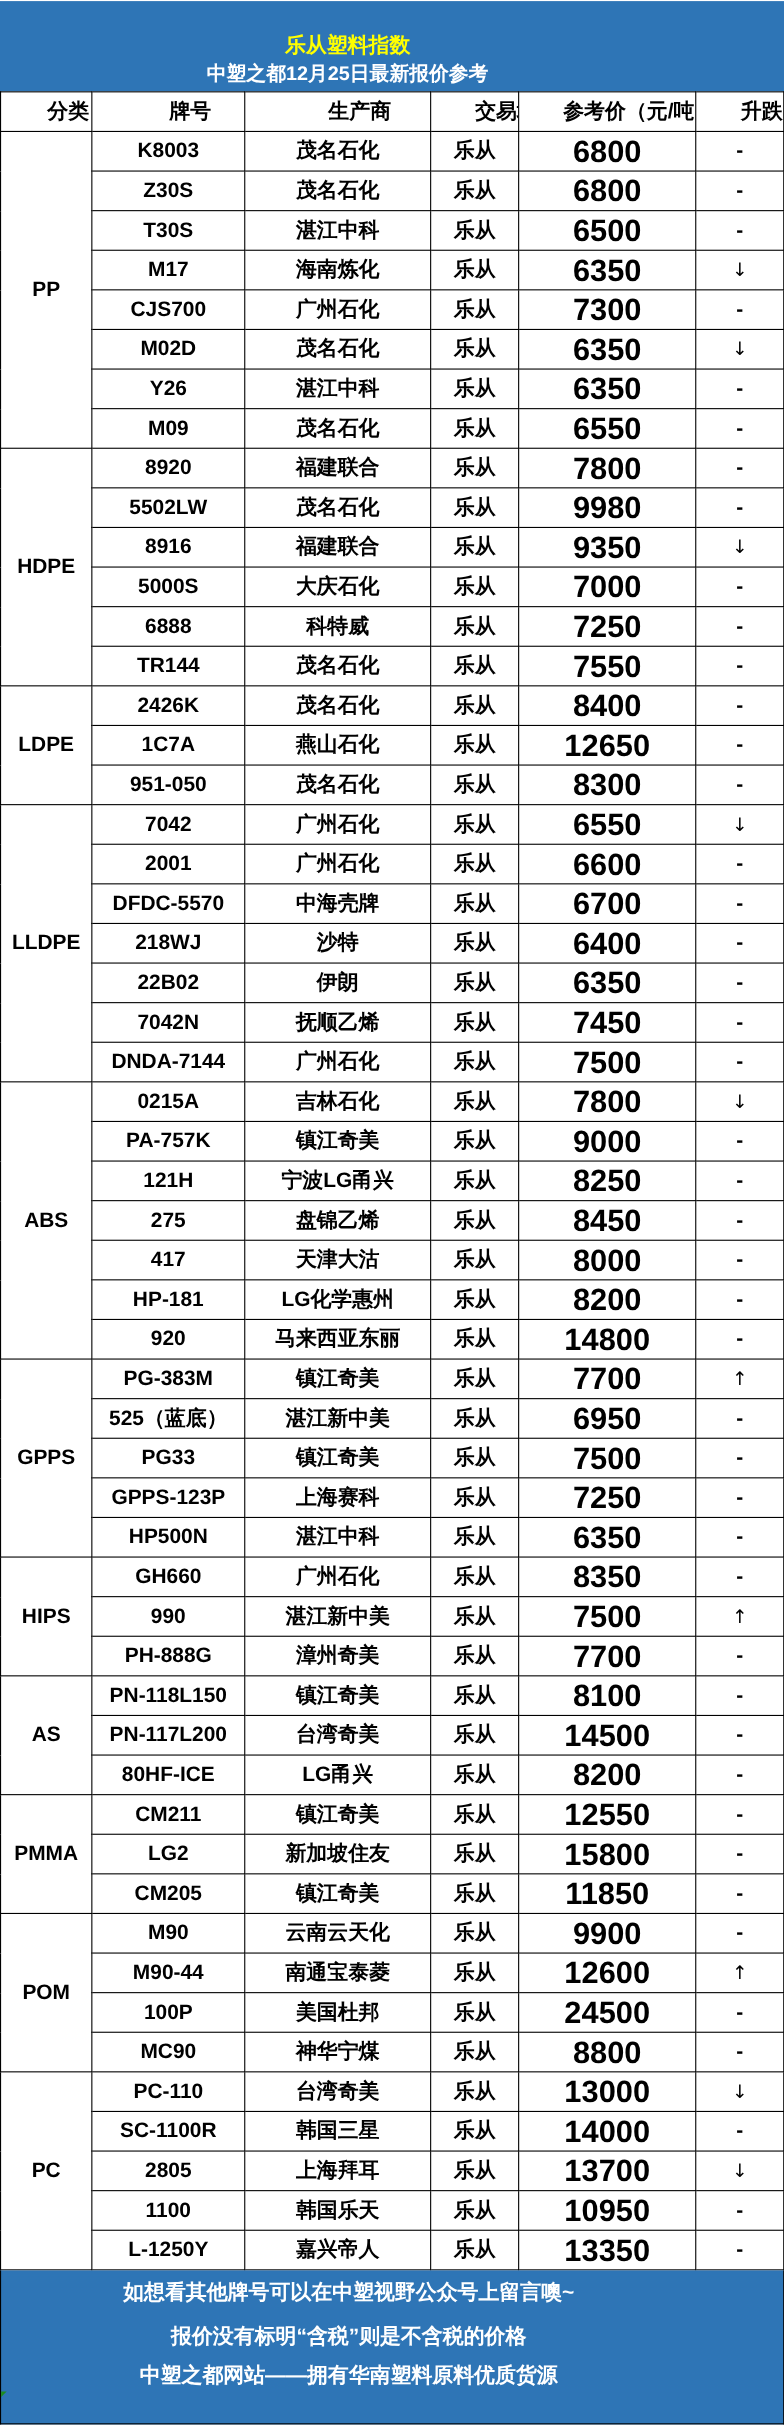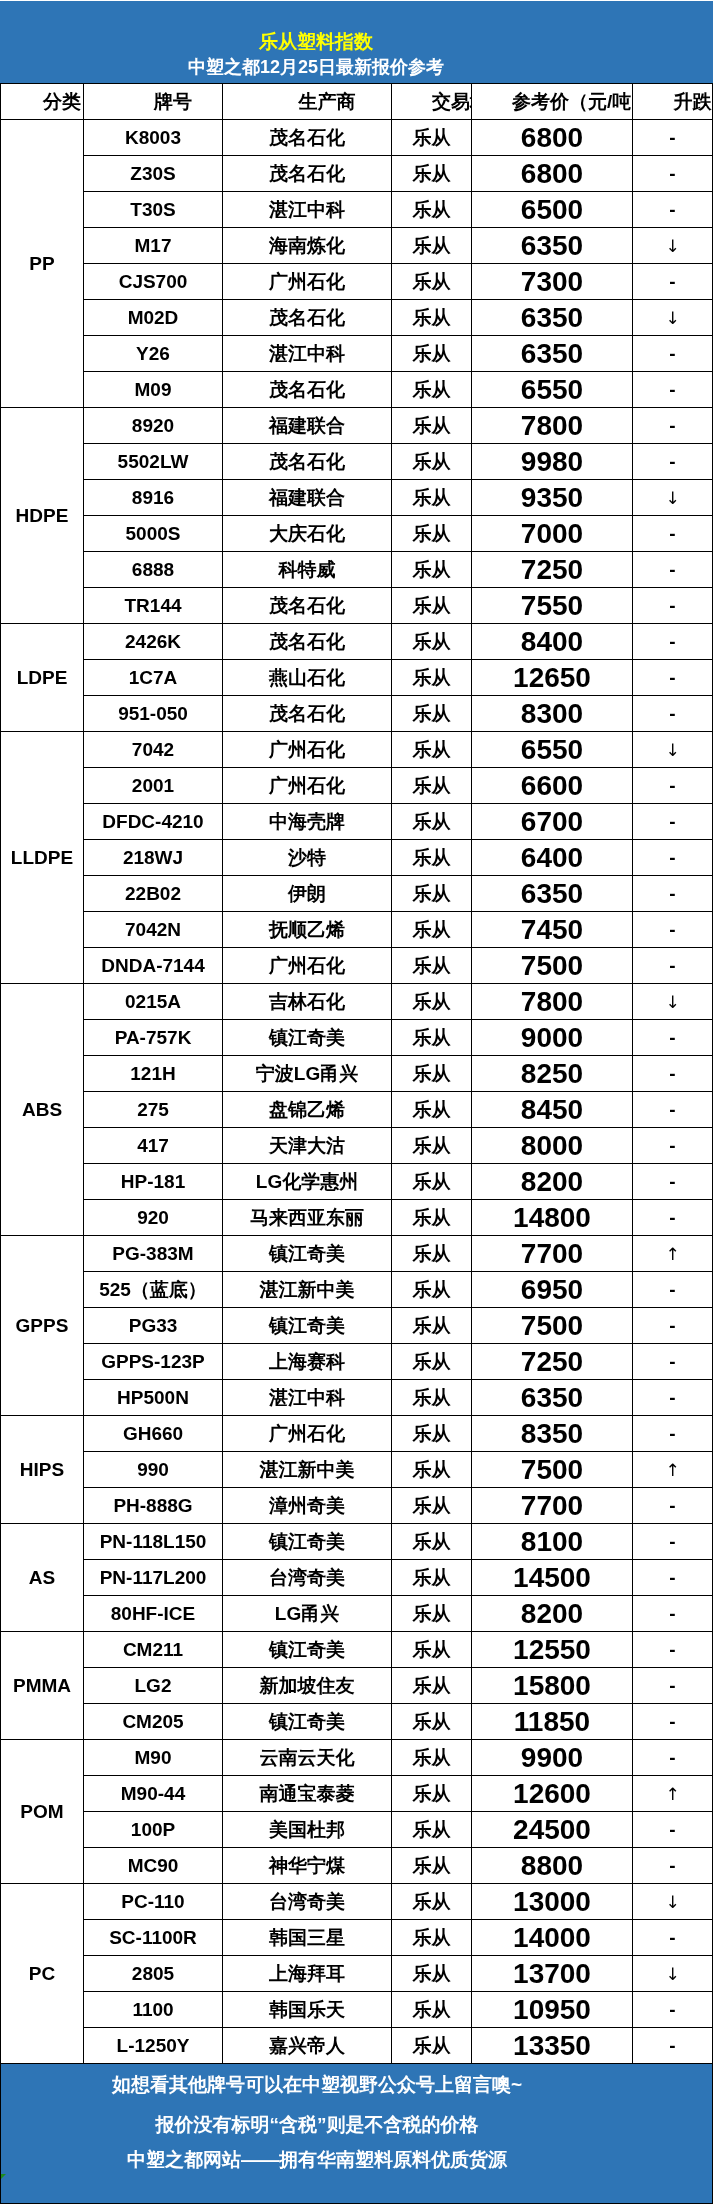--- a/index.html
+++ b/index.html
@@ -237,21 +237,21 @@
       <td class="chg arrow">↓</td>
     </tr>
     <tr>
       <td>2001</td>
       <td>广州石化</td>
       <td>乐从</td>
       <td class="price">6600</td>
       <td class="chg">-</td>
     </tr>
     <tr>
-      <td>DFDC-4210</td>
+      <td>DFDC-5570</td>
       <td>中海壳牌</td>
       <td>乐从</td>
       <td class="price">6700</td>
       <td class="chg">-</td>
     </tr>
     <tr>
       <td>218WJ</td>
       <td>沙特</td>
       <td>乐从</td>
       <td class="price">6400</td>

